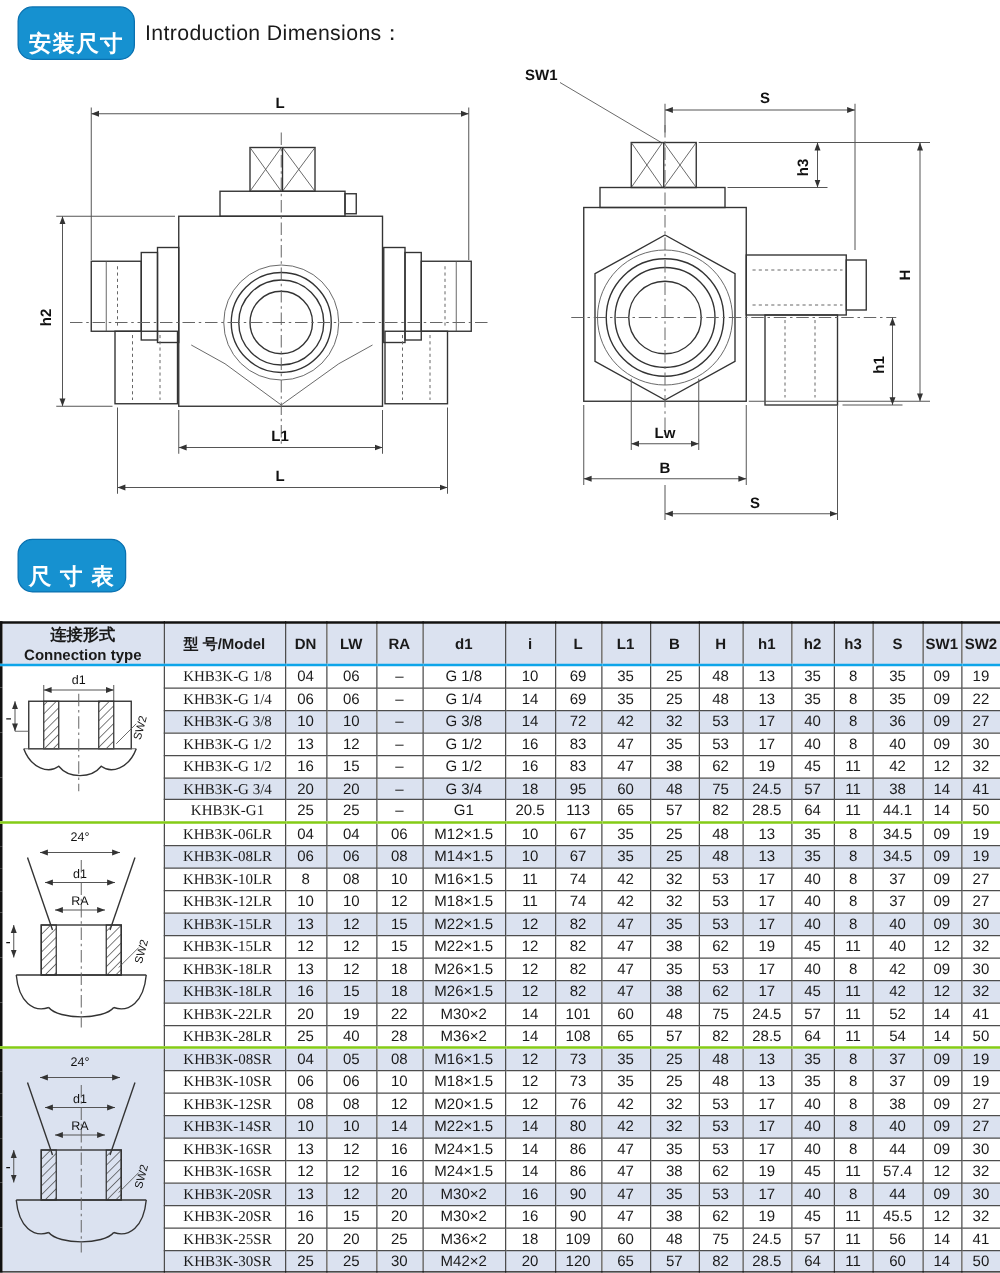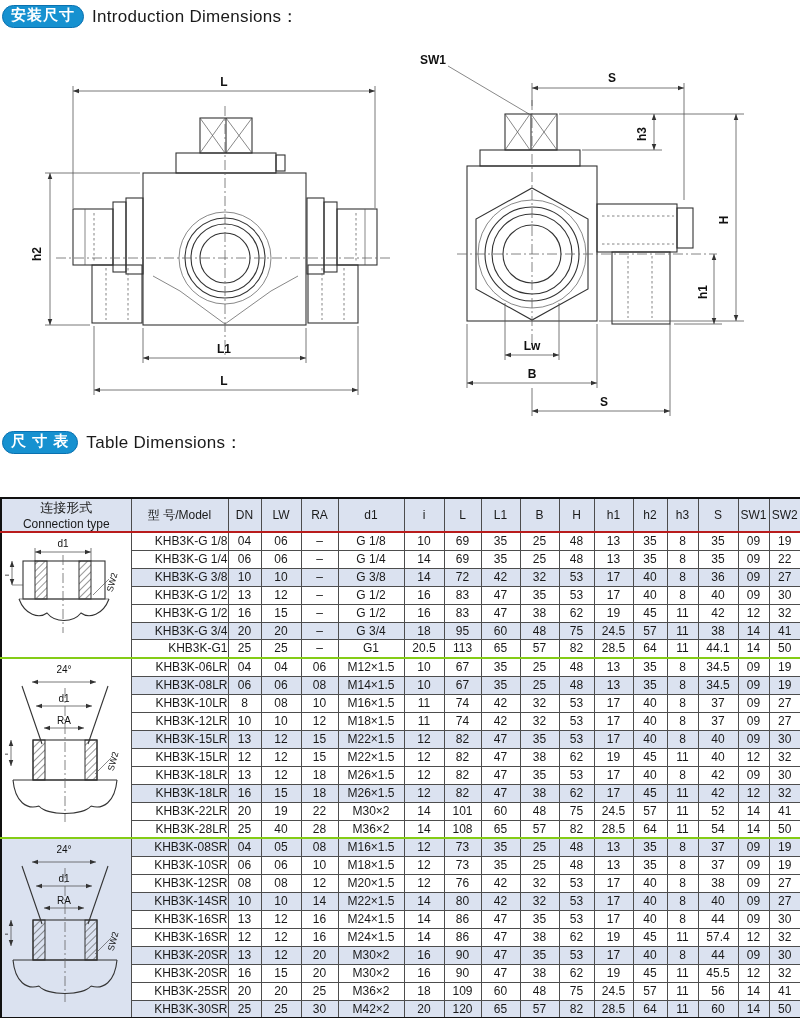--- a/index.html
+++ b/index.html
@@ -7,22 +7,22 @@
   html,body { margin:0; padding:0; }
   body {
     width:800px; height:1018px; background:#fff; color:var(--ink);
     font-family:"Liberation Sans","DejaVu Sans",sans-serif; position:relative; overflow:hidden;
   }
   .section-head { position:absolute; left:2px; display:flex; align-items:center; }
   .section-head.first { top:5px; }
   .section-head.second { top:431px; }
   .badge {
     display:inline-block; background:var(--accent); color:#fff; font-weight:bold;
-    font-size:15px; line-height:18px; padding:0 8px 3px; border-radius:12px;
-    border:1px solid #0a71b0; letter-spacing:1px;
+    font-size:18px; line-height:18px; padding:20px 8px 3px; border-radius:12px;
+    border:1px solid #0a71b0; letter-spacing:1px;margin-left:12px;
   }
   .sec-title { font-size:17px; font-weight:normal; margin-left:8px; letter-spacing:0.3px; }
 
   .drawings { position:absolute; top:40px; left:0; width:800px; height:400px; }
   .front-view { position:absolute; left:28px; top:18px; }
   .side-view  { position:absolute; left:412px; top:8px; }
 
   svg .med  { stroke:#333; stroke-width:1.1; fill:none; }
   svg .thin { stroke:#555; stroke-width:0.7; fill:none; }
   svg .dim  { stroke:#555; stroke-width:0.8; fill:none; }
@@ -35,25 +35,25 @@
   svg text.slab2 { font-size:9px; text-anchor:middle; }
 
   table.dim-table {
     position:absolute; top:497px; left:0; width:800px;
     border-collapse:collapse; table-layout:fixed; border:2px solid #111;
   }
   .dim-table th, .dim-table td {
     border:1px solid var(--grid); text-align:center; white-space:nowrap; overflow:hidden;
     padding:0; font-size:12px;
   }
-  .dim-table thead th { background:var(--hl); height:24px; font-weight:normal; border-bottom:2px solid #b91c1c; }
+  .dim-table thead th { background:var(--hl); height:24px; font-weight:bold; border-bottom:2px solid #0ea5e9; }
   .dim-table thead th.conn-h { font-size:12px; }
   .dim-table thead th.conn-h .zh { font-size:13px; }
   .dim-table tbody td { height:16.9px; line-height:16.9px; }
-  .dim-table td.model { text-align:right; padding-left:5px; }
+  .dim-table td.model { text-align:center; padding-left:5px;font-family:Liberation Serif, serif; }
   .dim-table tr.hl td { background:var(--hl); }
   .dim-table td.conn { background:#fff; vertical-align:middle; }
   .dim-table tr.group-start td { border-top:2px solid #84cc16; }
 </style>
 </head>
 <body>
 
 <div class="section-head first">
   <span class="badge">安装尺寸</span>
   <span class="sec-title">Introduction Dimensions：</span>
@@ -194,21 +194,20 @@
 
     <line class="dim" x1="120" y1="340" x2="120" y2="368"></line>
     <line class="dim" x1="258" y1="276" x2="258" y2="368"></line>
     <line class="dim" x1="120" y1="363" x2="258" y2="363" marker-start="url(#ar)" marker-end="url(#ar)"></line>
     <text class="dlab" x="192" y="358">S</text>
   </svg>
 </div>
 
 <div class="section-head second">
   <span class="badge">尺 寸 表</span>
-  <span class="sec-title">Table Dimensions：</span>
 </div>
 
 <table class="dim-table">
   <colgroup>
     <col style="width:130px">
       <col style="width:97px">
       <col style="width:33px">
       <col style="width:40px">
     <col style="width:37px">
       <col style="width:66px">

